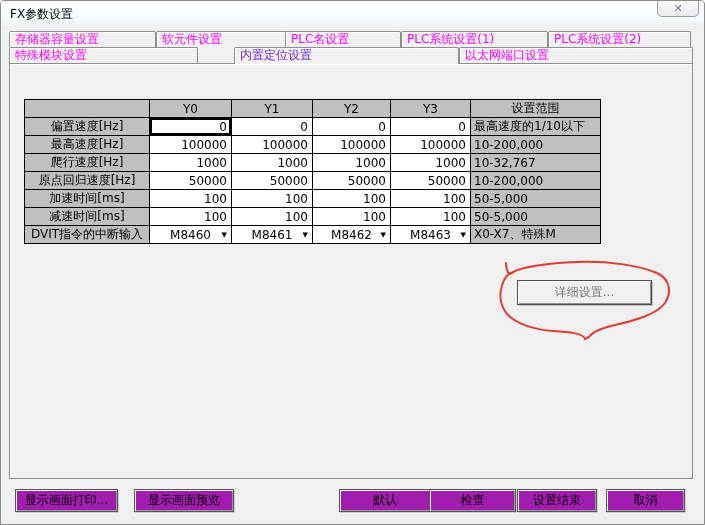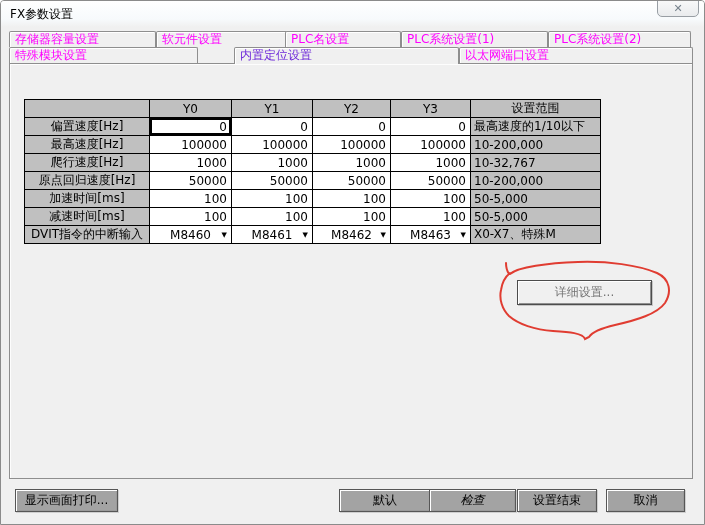--- a/index.html
+++ b/index.html
@@ -65,28 +65,28 @@
     box-shadow:inset 1px 1px 0 #ffffff, inset -1px -1px 0 #8f8f8f, 1px 1px 0 #c6c6c6;
     font-family:inherit; font-size:12px; cursor:default;
   }
   .annotation-svg {
     position:absolute; left:0; top:0; width:705px; height:525px;
     z-index:6; pointer-events:none;
   }
 
   .footer-btn {
     position:absolute; top:488px; height:23px; box-sizing:border-box;
-    background:#a3a3a3; color:#000; border:1px solid #565656;
+    background:#a21caf; color:#000; border:1px solid #565656;
     box-shadow:inset 1px 1px 0 #ffffff, inset -1px -1px 0 #9a9a9a, 1px 1px 0 #cfcfcf;
     font-family:inherit; font-size:12px; padding:0; cursor:default;
   }
   #btn-print   { left:14px;  width:103px; }
   #btn-preview { left:133px; width:100px; }
   #btn-default { left:338px; width:92px;  }
-  #btn-check   { left:428px; width:87px;font-style:italic;  }
+  #btn-check   { left:428px; width:87px;  }
   #btn-finish  { left:516px; width:80px;  }
   #btn-cancel  { left:605px; width:79px;  }
 </style>
 </head>
 <body>
 
 <div class="dialog">
 
   <div class="titlebar">
     <span class="title">FX参数设置</span>
@@ -199,17 +199,18 @@
          C 656 313, 636 319, 614 324
          C 601 327, 592 330, 588 336
          L 584 338
          C 582 332, 568 331, 552 330
          C 534 329, 517 323, 508 315
          C 501 308, 498 298, 500 289
          C 501 282, 504 276, 509 272" stroke="#E03C31"></path>
   </svg>
 
   <button id="btn-print" class="footer-btn">显示画面打印...</button>
+  <button id="btn-preview" class="footer-btn">显示画面预览</button>
   <button id="btn-default" class="footer-btn">默认</button>
   <button id="btn-check" class="footer-btn">检查</button>
   <button id="btn-finish" class="footer-btn">设置结束</button>
   <button id="btn-cancel" class="footer-btn">取消</button>
 </div>
 
 </body></html>

